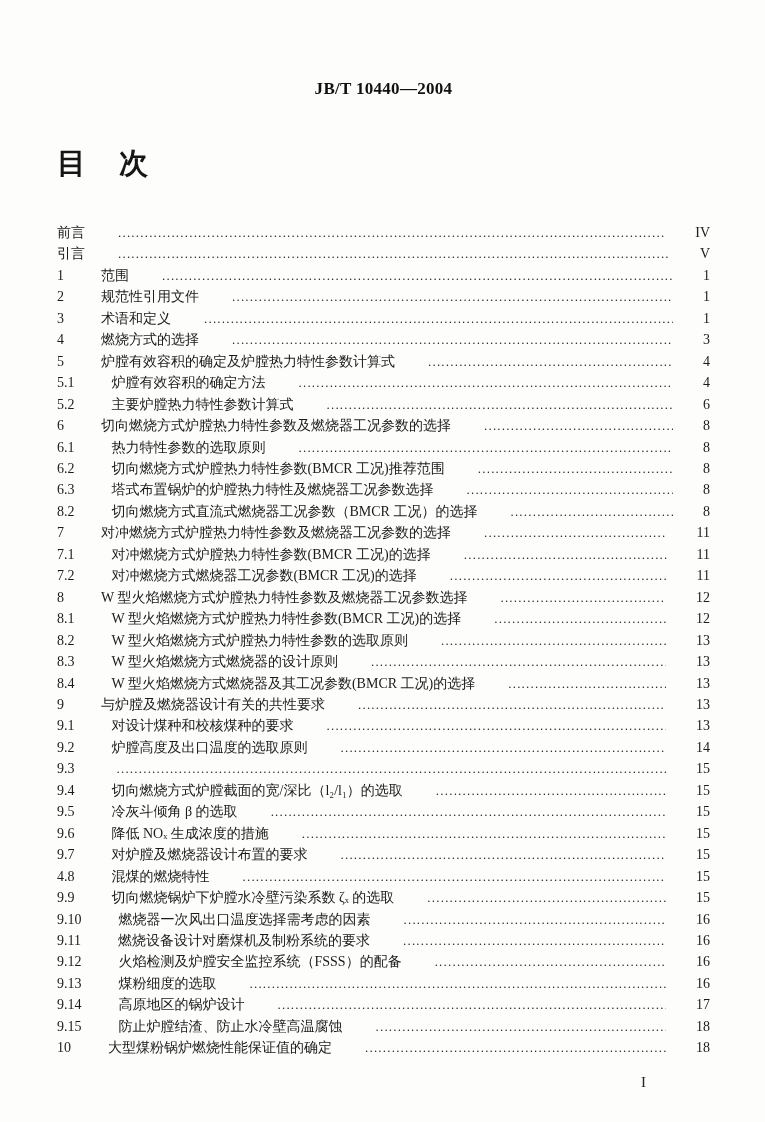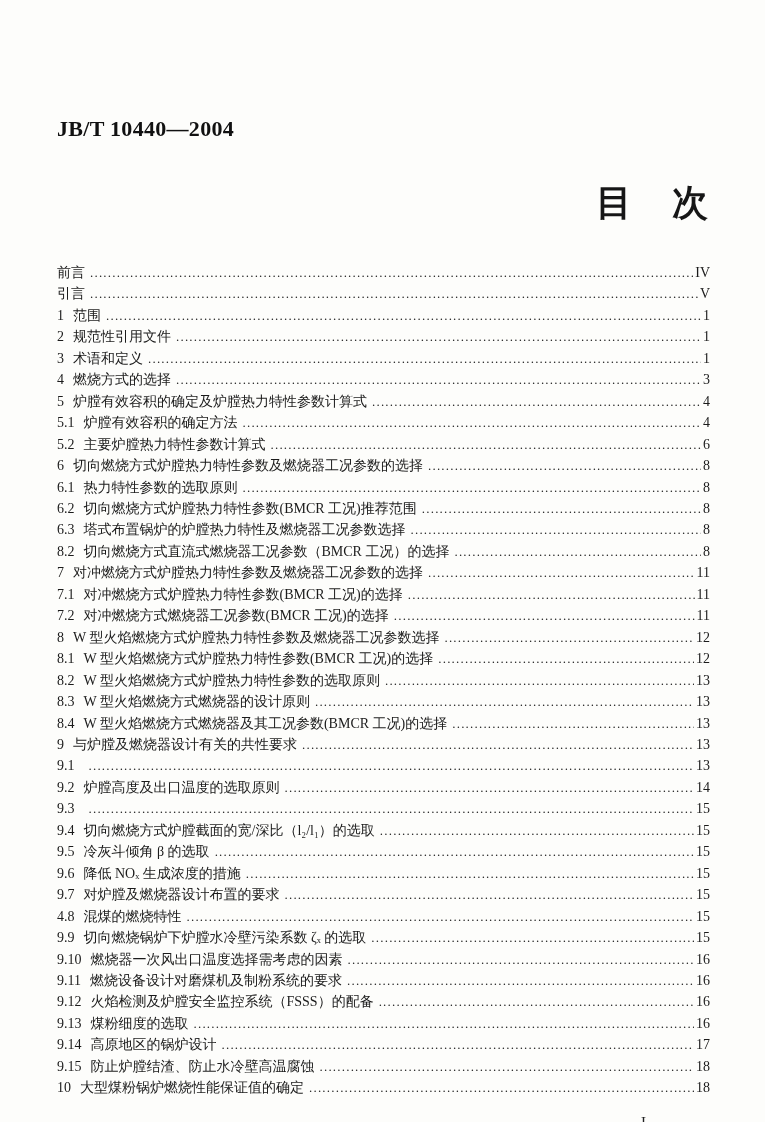--- a/index.html
+++ b/index.html
@@ -14,47 +14,47 @@
     position: relative;
     box-sizing: border-box;
     width: 765px;
     height: 1122px;
     padding: 80px 55px 0 57px;
     background: #fdfdfb;
     color: #1b1b1b;
     font-family: "Liberation Serif", "DejaVu Serif", serif;
   }
   .doc-code {
-    text-align: left;
+    text-align: center;
     font-weight: bold;
-    font-size: 22px;
+    font-size: 17px;
     line-height: 18px;
     letter-spacing: 0.3px;
     color: #111;
-    margin-top: 40px;
   }
   .doc-title {
     margin: 46px 0 0 0;
-    text-align: right;
-    font-size: 36px;
+    text-align: left;
+    font-size: 29px;
     font-weight: bold;
     line-height: 38px;
     letter-spacing: 2px;
     color: #161616;
   }
   .toc {
     margin-top: 40px;
   }
   .toc-row {
     display: flex;
     align-items: baseline;
     line-height: 21.45px;
     font-size: 14px;
     white-space: nowrap;
     color: #1b1b1b;
+    gap: 28px;
   }
   .toc-row .num {
     margin-right: 9px;
     flex: 0 0 auto;
   }
   .toc-row .num:empty { display: none; margin: 0; }
   .toc-row .ttl { flex: 0 0 auto; }
   .toc-row .leader {
     flex: 1 1 auto;
     overflow: hidden;
@@ -244,20 +244,21 @@
 
   <div class="toc-row">
     <span class="num">9</span>
     <span class="ttl">与炉膛及燃烧器设计有关的共性要求</span>
     <span class="leader"></span>
     <span class="pg">13</span>
   </div>
 
   <div class="toc-row">
     <span class="num">9.1</span>
+    <span class="ttl">对设计煤种和校核煤种的要求</span>
     <span class="leader"></span>
     <span class="pg">13</span>
   </div>
 
   <div class="toc-row">
     <span class="num">9.2</span>
     <span class="ttl">炉膛高度及出口温度的选取原则</span>
     <span class="leader"></span>
     <span class="pg">14</span>
   </div>

